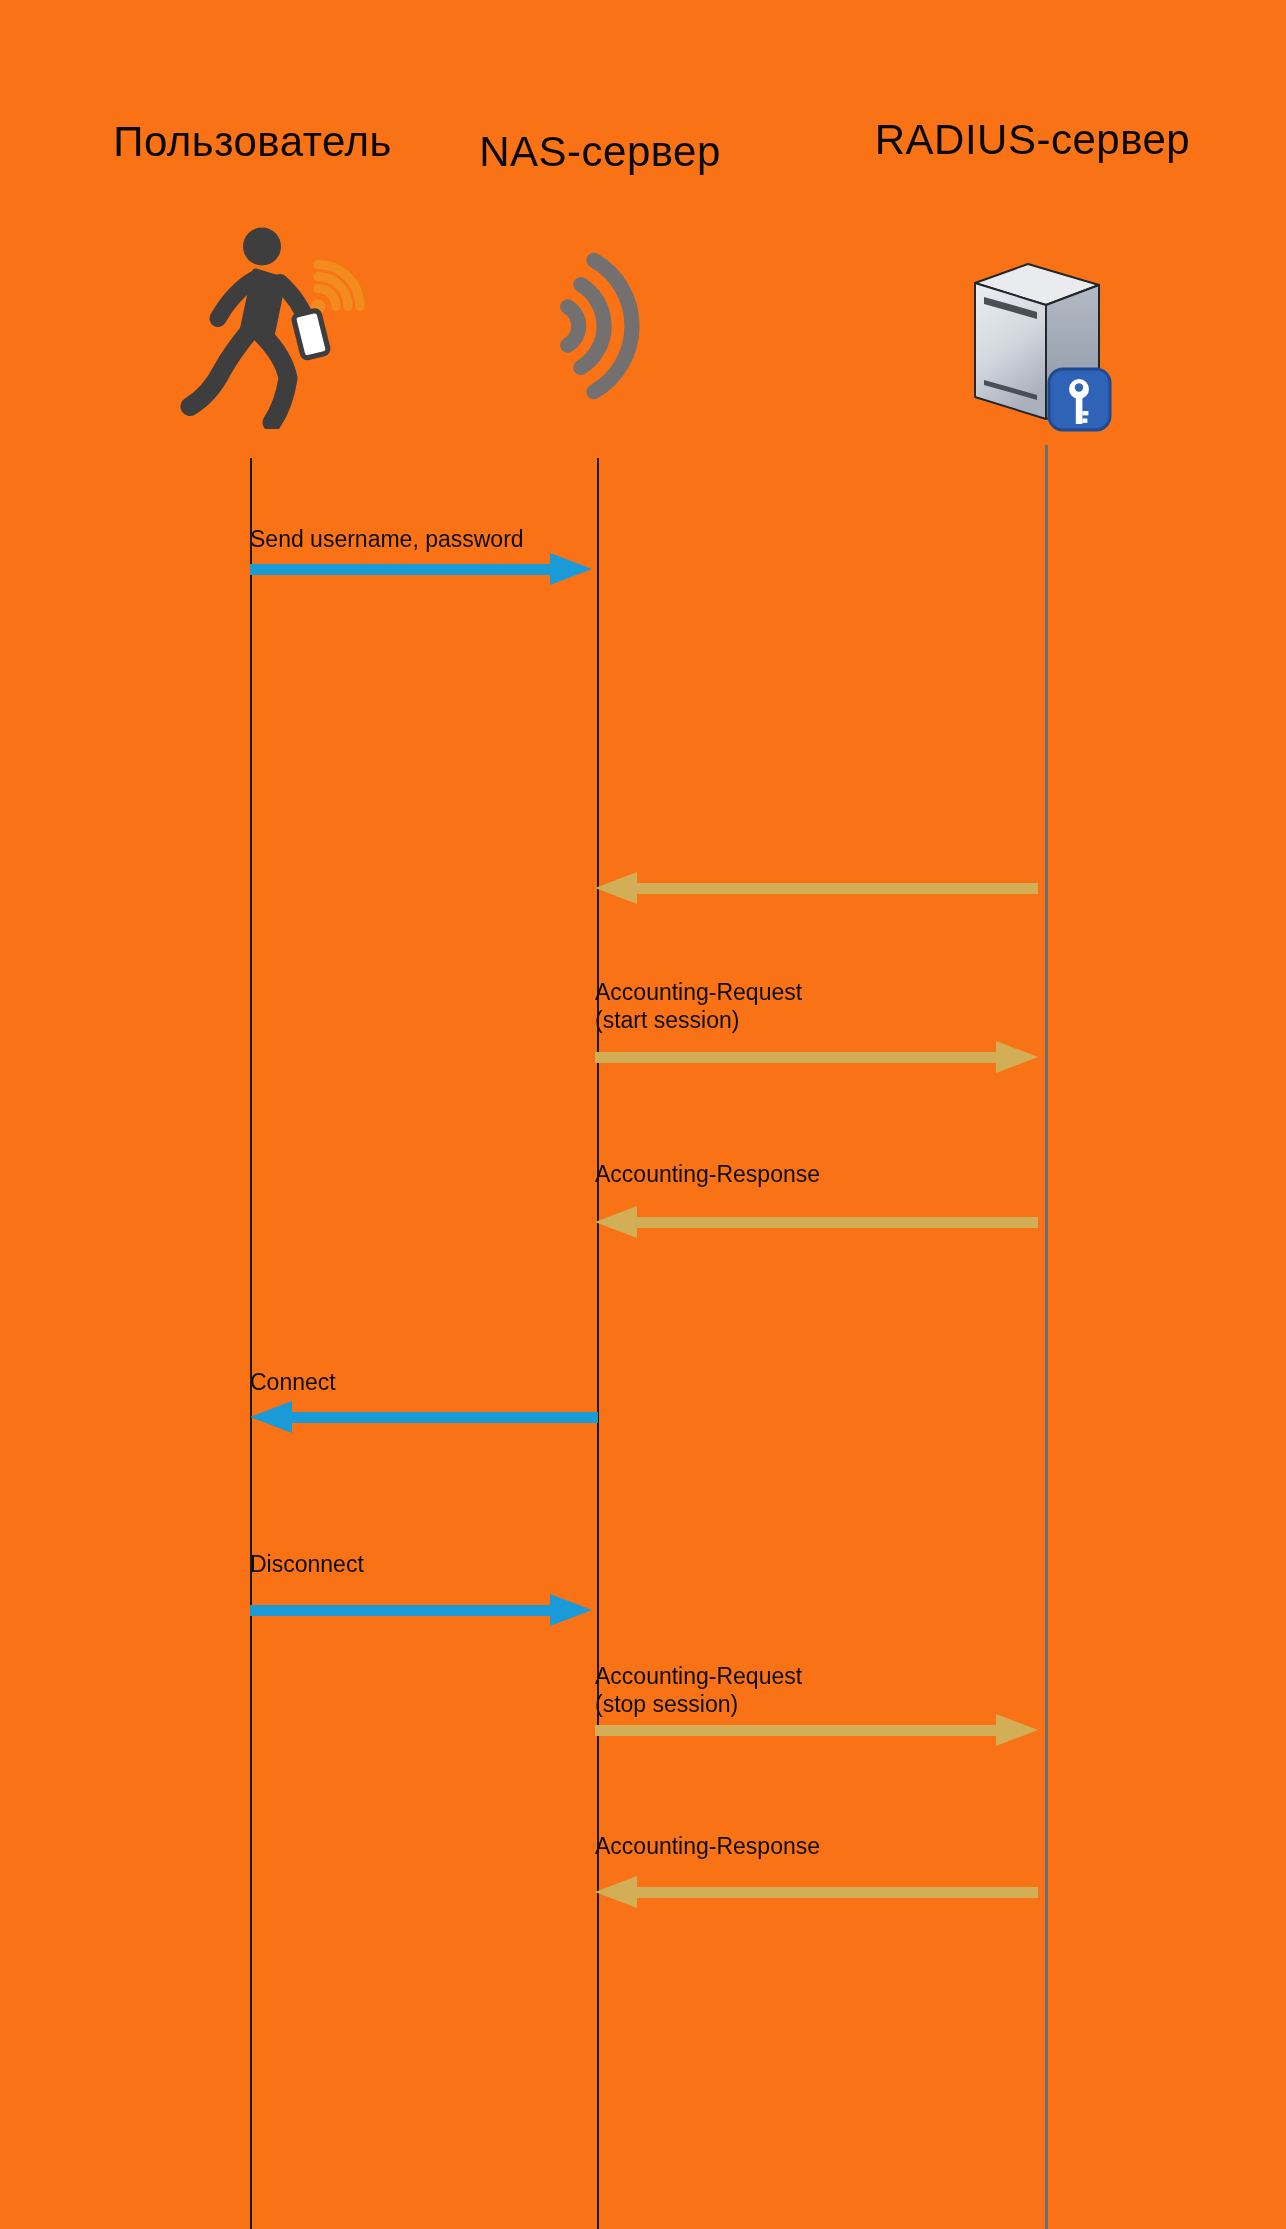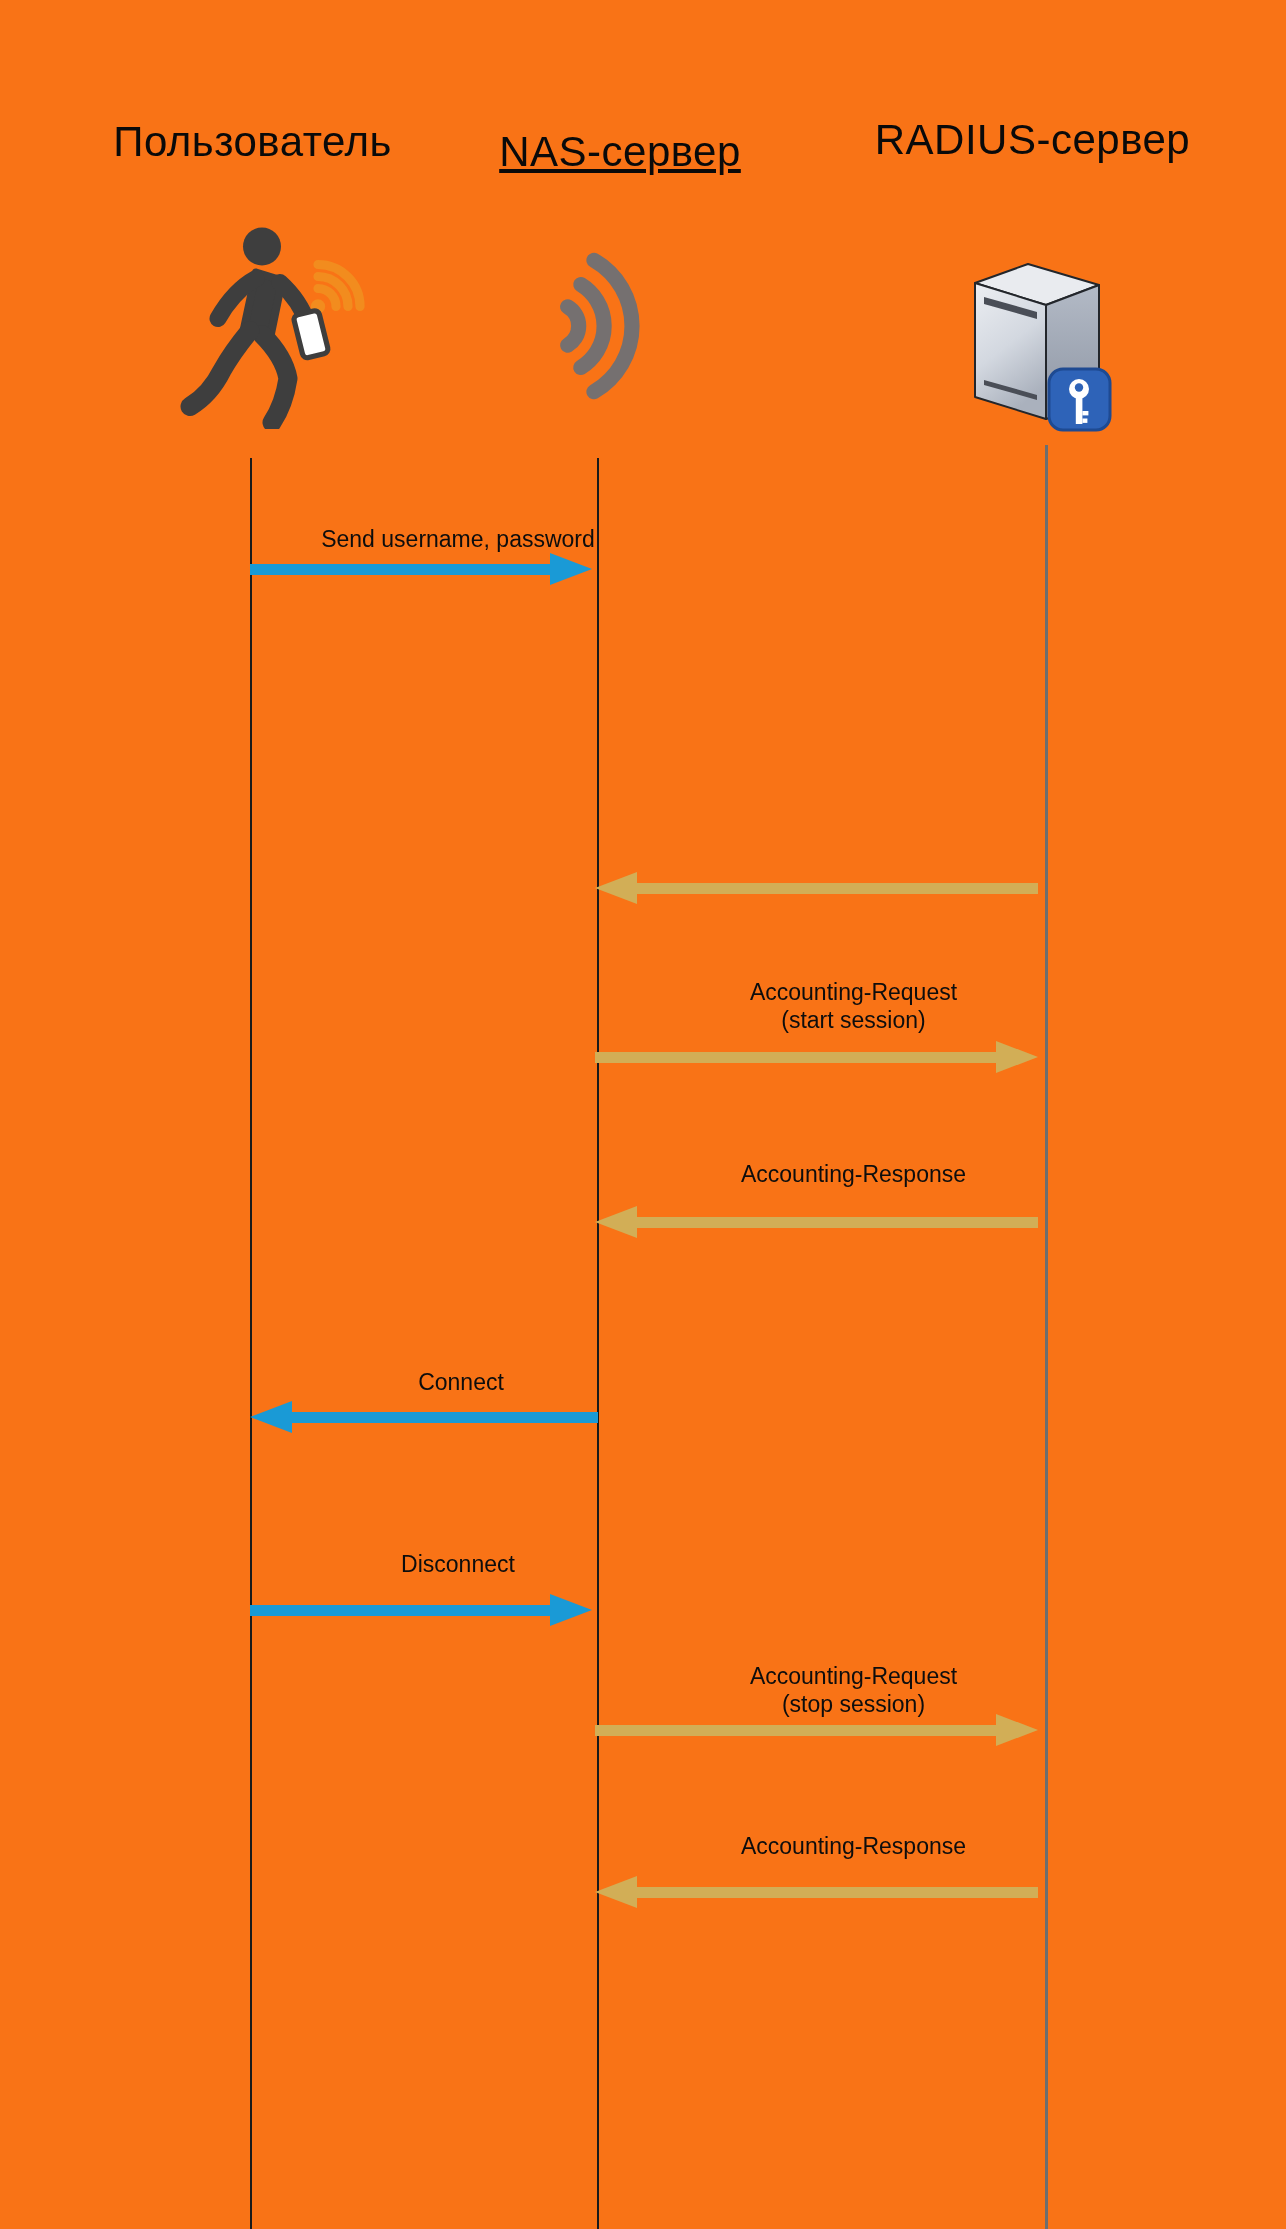--- a/index.html
+++ b/index.html
@@ -8,22 +8,22 @@
     font-family:"Liberation Sans", sans-serif; overflow:hidden;
   }
   .actor-title {
     position:absolute; font-size:42px; color:#0a0a0a; text-align:center;
     white-space:nowrap; letter-spacing:0.5px;
   }
   .lifeline { position:absolute; background:#1a1a1a; }
   .icon-box { position:absolute; }
   .message { position:absolute; }
   .msg-label {
-    position:absolute; left:0; width:100%; text-align:center;
-    font-size:23px; line-height:28px; color:#0d0d0d; white-space:nowrap;padding-left:37px;
+    position:absolute; left:0; width:100%; 
+    font-size:23px; line-height:28px; color:#0d0d0d; white-space:nowrap;
   }
   .msg-label.line2 { top:28px; }
   .arrow { position:absolute; left:0; right:0; height:32px; }
   .arrow .bar { position:absolute; top:11px; height:11px; }
   .arrow.right .bar { left:0; right:34px; }
   .arrow.left  .bar { left:34px; right:0; }
   .arrow .head {
     position:absolute; top:0; width:0; height:0;
     border-top:16px solid transparent; border-bottom:16px solid transparent;
   }
@@ -31,21 +31,21 @@
   .arrow.left  .head { left:0;  border-right:42px solid; }
   .arrow.blue .bar { background:#1a9ad6; }
   .arrow.blue.right .head { border-left-color:#1a9ad6; }
   .arrow.blue.left  .head { border-right-color:#1a9ad6; }
   .arrow.gold .bar { background:#d2ae56; }
   .arrow.gold.right .head { border-left-color:#d2ae56; }
   .arrow.gold.left  .head { border-right-color:#d2ae56; }
 
   
   #t-user   { left:85px;  width:335px; top:118px; }
-  #t-nas    { left:480px; width:280px; top:128px;text-decoration:underline; }
+  #t-nas    { left:460px; width:280px; top:128px; }
   #t-radius { left:855px; width:355px; top:116px; }
 
   
   #ll-user   { left:250px;  top:458px; width:2px; height:1771px; }
   #ll-nas    { left:597px;  top:458px; width:2px; height:1771px; }
   #ll-radius { left:1045px; top:445px; width:3px; height:1784px; background:#6e6e6e; }
 
   
   #ic-user   { left:168px; top:224px; width:200px; height:205px; }
   #ic-nas    { left:541px; top:240px; width:112px; height:172px; }

